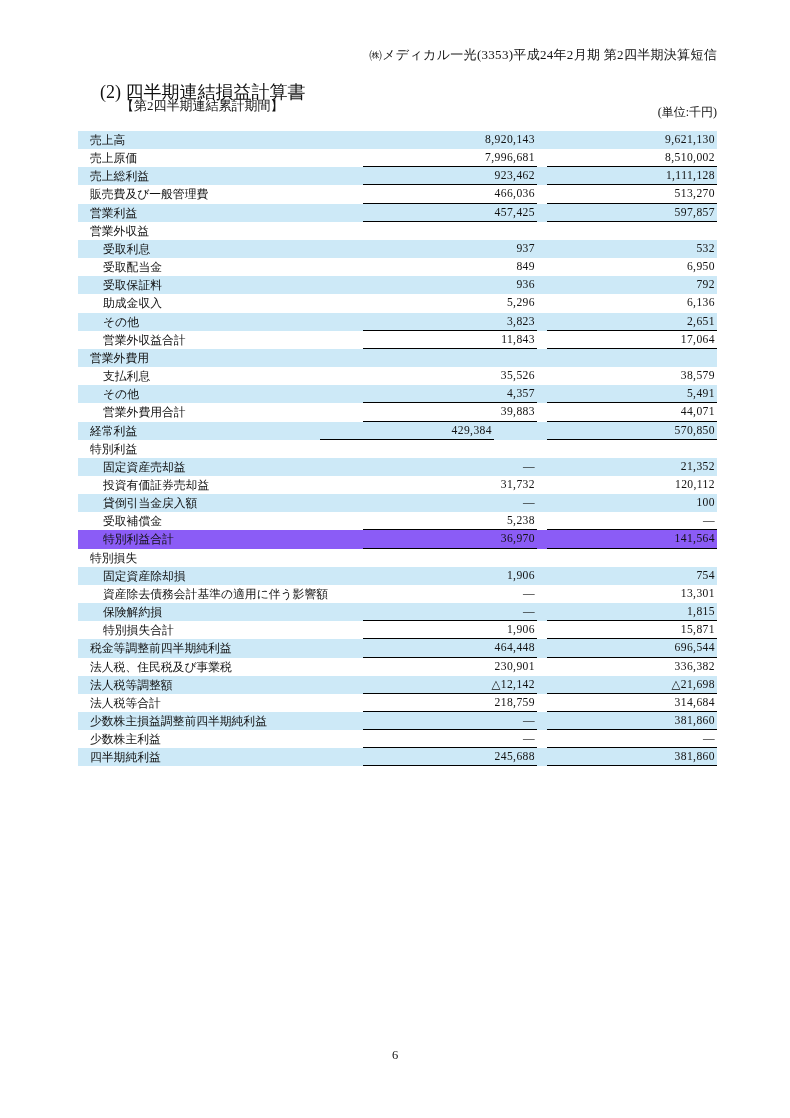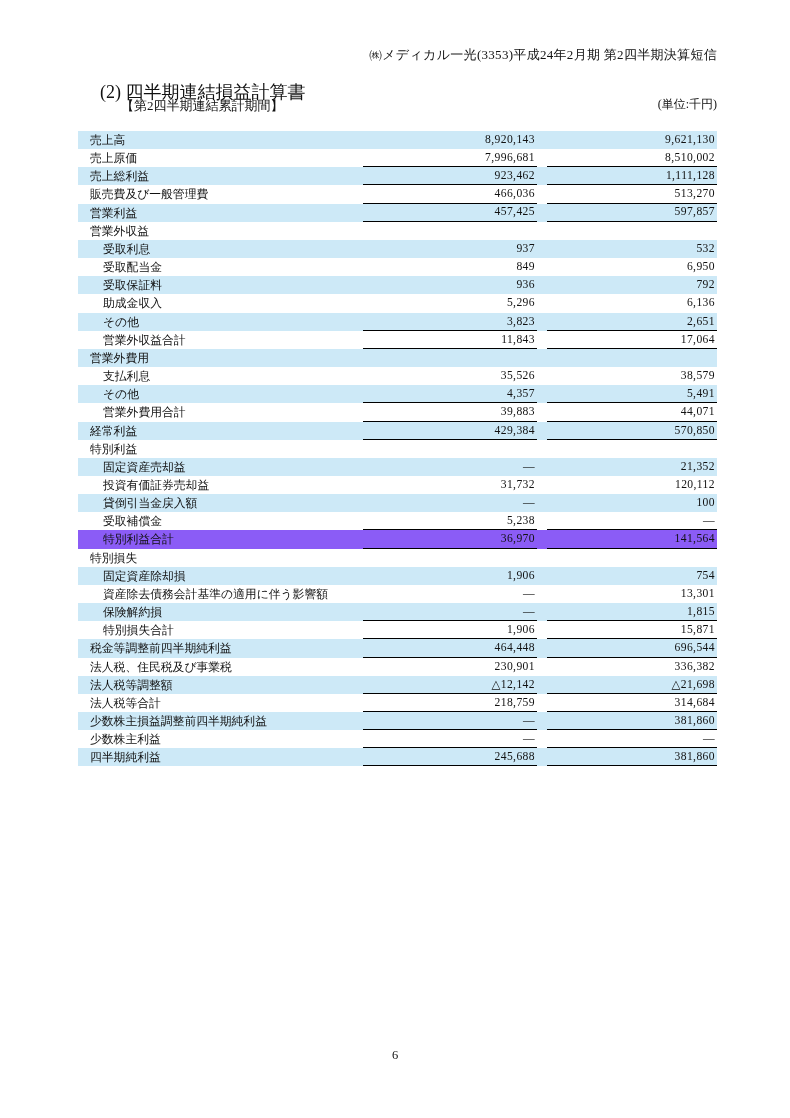--- a/index.html
+++ b/index.html
@@ -6,21 +6,21 @@
   body{
     width:790px;height:1118px;position:relative;overflow:hidden;
     font-family:"Liberation Serif","DejaVu Serif",serif;color:#111;
     -webkit-font-smoothing:antialiased;
   }
   .doc-header{
     position:absolute;top:46px;right:73px;font-size:13px;letter-spacing:.3px;white-space:nowrap;
   }
   .section-title{position:absolute;top:80px;left:100px;font-size:18px;white-space:nowrap;}
   .section-subtitle{position:absolute;top:97px;left:121px;font-size:13px;white-space:nowrap;}
-  .unit-note{position:absolute;top:96px;right:73px;font-size:12px;white-space:nowrap;}
+  .unit-note{position:absolute;top:104px;right:73px;font-size:12px;white-space:nowrap;}
 
   .fin-table{position:absolute;top:131px;left:78px;width:639px;}
   .thead{
     display:flex;align-items:flex-start;
     border-top:2.6px solid #000;border-bottom:1.4px solid #000;
     padding:4px 0 5px 0;
   }
   .th-spacer{flex:1;}
   .th-col{width:174px;text-align:center;font-size:11.4px;line-height:16px;white-space:nowrap;}
   .th-col.c2{width:170px;margin-left:10px;}
@@ -60,21 +60,21 @@
       <div class="trow" style="background: rgb(205, 233, 247);">
         <div class="cl">売上総利益</div>
         <div class="nv c1 line">923,462</div>
         <div class="nv c2 line">1,111,128</div>
       </div>
       <div class="trow">
         <div class="cl">販売費及び一般管理費</div>
         <div class="nv c1 line">466,036</div>
         <div class="nv c2 line">513,270</div>
       </div>
-      <div class="trow" style="background: rgb(205, 233, 247); align-items: center;">
+      <div class="trow" style="background: rgb(205, 233, 247);">
         <div class="cl">営業利益</div>
         <div class="nv c1 line">457,425</div>
         <div class="nv c2 line">597,857</div>
       </div>
       <div class="trow">
         <div class="cl">営業外収益</div>
         <div class="nv c1"></div>
         <div class="nv c2"></div>
       </div>
       <div class="trow" style="background: rgb(205, 233, 247);">
@@ -120,21 +120,21 @@
       <div class="trow" style="background: rgb(205, 233, 247);">
         <div class="cl ind1">その他</div>
         <div class="nv c1 line">4,357</div>
         <div class="nv c2 line">5,491</div>
       </div>
       <div class="trow">
         <div class="cl ind1">営業外費用合計</div>
         <div class="nv c1 line">39,883</div>
         <div class="nv c2 line">44,071</div>
       </div>
-      <div class="trow" style="background: rgb(205, 233, 247);">
+      <div class="trow" style="background: rgb(205, 233, 247); gap: 43px;">
         <div class="cl">経常利益</div>
         <div class="nv c1 line">429,384</div>
         <div class="nv c2 line">570,850</div>
       </div>
       <div class="trow">
         <div class="cl">特別利益</div>
         <div class="nv c1"></div>
         <div class="nv c2"></div>
       </div>
       <div class="trow" style="background: rgb(205, 233, 247);">

